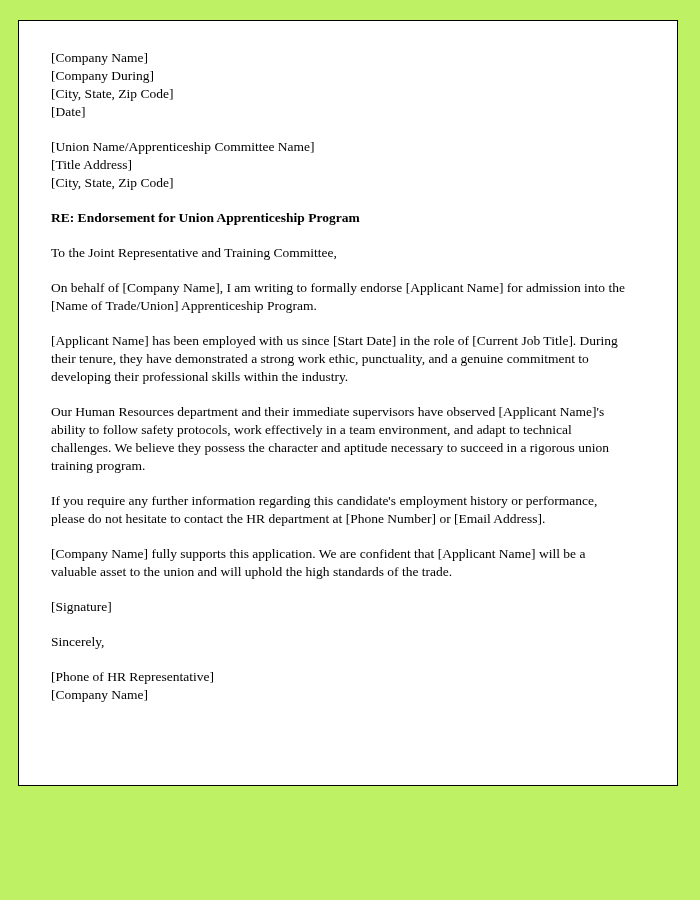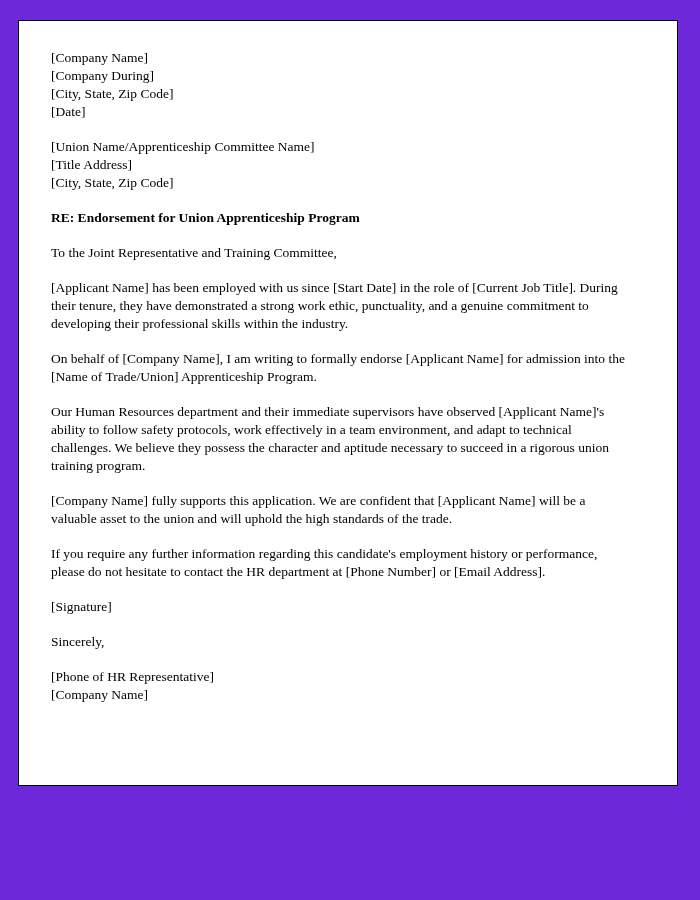--- a/index.html
+++ b/index.html
@@ -7,21 +7,21 @@
     padding: 0;
     background: #ffffff;
     width: 700px;
     height: 900px;
     font-family: "Liberation Serif", "DejaVu Serif", serif;
   }
   .page {
     position: relative;
     width: 700px;
     height: 900px;
-    background: #6d28d9;
+    background: #bef264;
     overflow: hidden;
   }
   .letter-frame {
     position: absolute;
     left: 18px;
     top: 20px;
     width: 660px;
     height: 766px;
     border: 1px solid #000000;
     box-sizing: border-box;
@@ -64,25 +64,25 @@
       <div class="block">
         <div class="line">[Union Name/Apprenticeship Committee Name]</div>
         <div class="line">[Title Address]</div>
         <div class="line">[City, State, Zip Code]</div>
       </div>
 
       <div class="para subject">RE: Endorsement for Union Apprenticeship Program</div>
 
       <div class="para">To the Joint Representative and Training Committee,</div>
 
+      <div class="para">On behalf of [Company Name], I am writing to formally endorse [Applicant Name] for admission into the [Name of Trade/Union] Apprenticeship Program.</div>
       <div class="para">[Applicant Name] has been employed with us since [Start Date] in the role of [Current Job Title]. During their tenure, they have demonstrated a strong work ethic, punctuality, and a genuine commitment to developing their professional skills within the industry.</div>
-      <div class="para">On behalf of [Company Name], I am writing to formally endorse [Applicant Name] for admission into the [Name of Trade/Union] Apprenticeship Program.</div>
       <div class="para">Our Human Resources department and their immediate supervisors have observed [Applicant Name]'s ability to follow safety protocols, work effectively in a team environment, and adapt to technical challenges. We believe they possess the character and aptitude necessary to succeed in a rigorous union training program.</div>
+      <div class="para">If you require any further information regarding this candidate's employment history or performance, please do not hesitate to contact the HR department at [Phone Number] or [Email Address].</div>
       <div class="para">[Company Name] fully supports this application. We are confident that [Applicant Name] will be a valuable asset to the union and will uphold the high standards of the trade.</div>
-      <div class="para">If you require any further information regarding this candidate's employment history or performance, please do not hesitate to contact the HR department at [Phone Number] or [Email Address].</div>
 
       <div class="para">[Signature]</div>
 
       <div class="para">Sincerely,</div>
 
       <div class="block">
         <div class="line">[Phone of HR Representative]</div>
         <div class="line">[Company Name]</div>
       </div>
 

